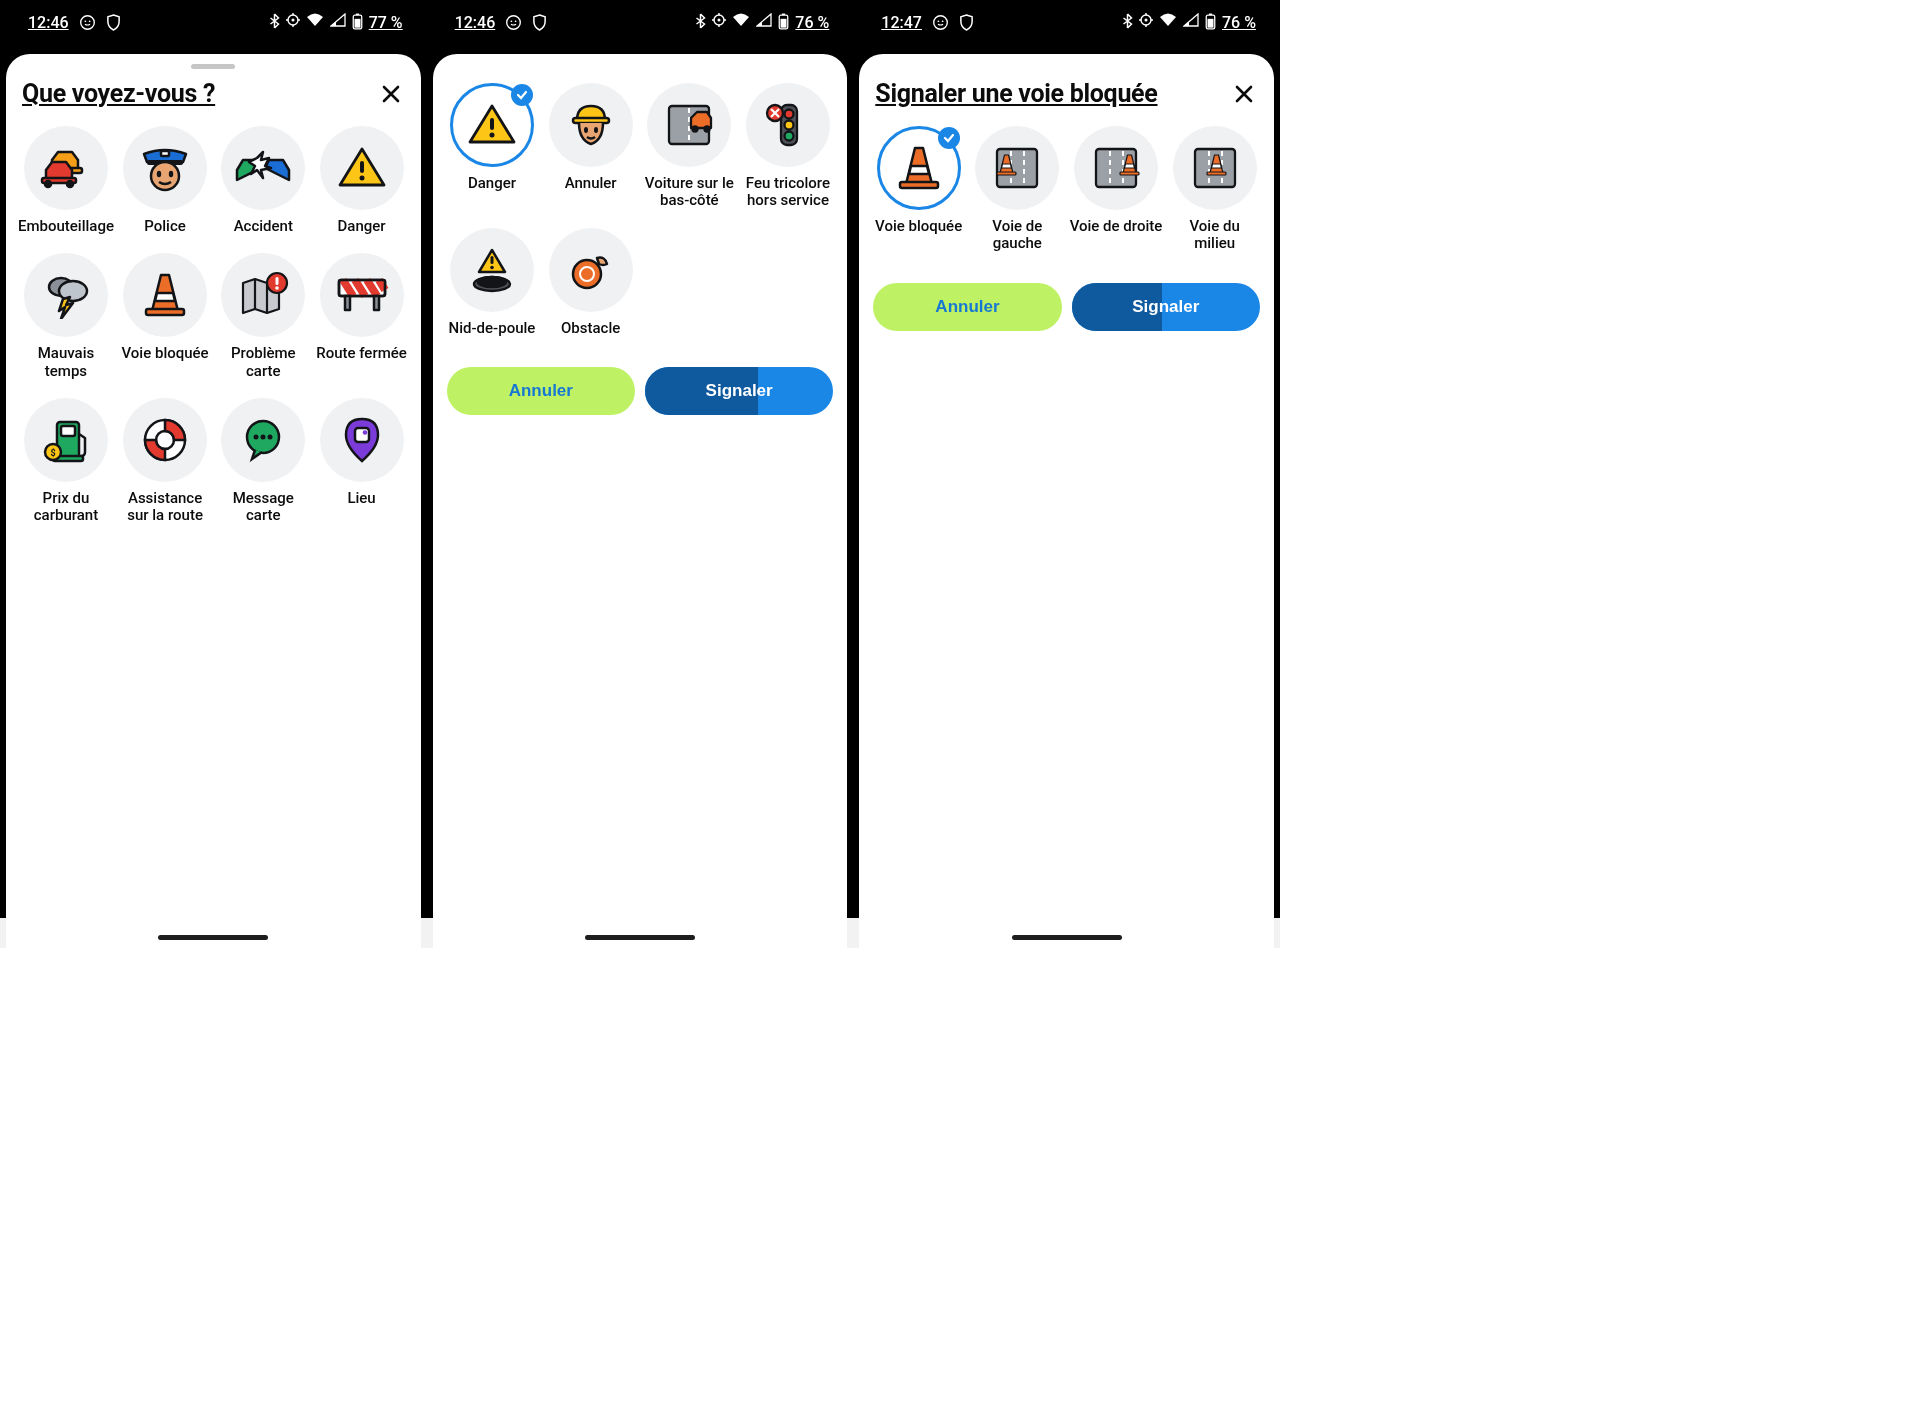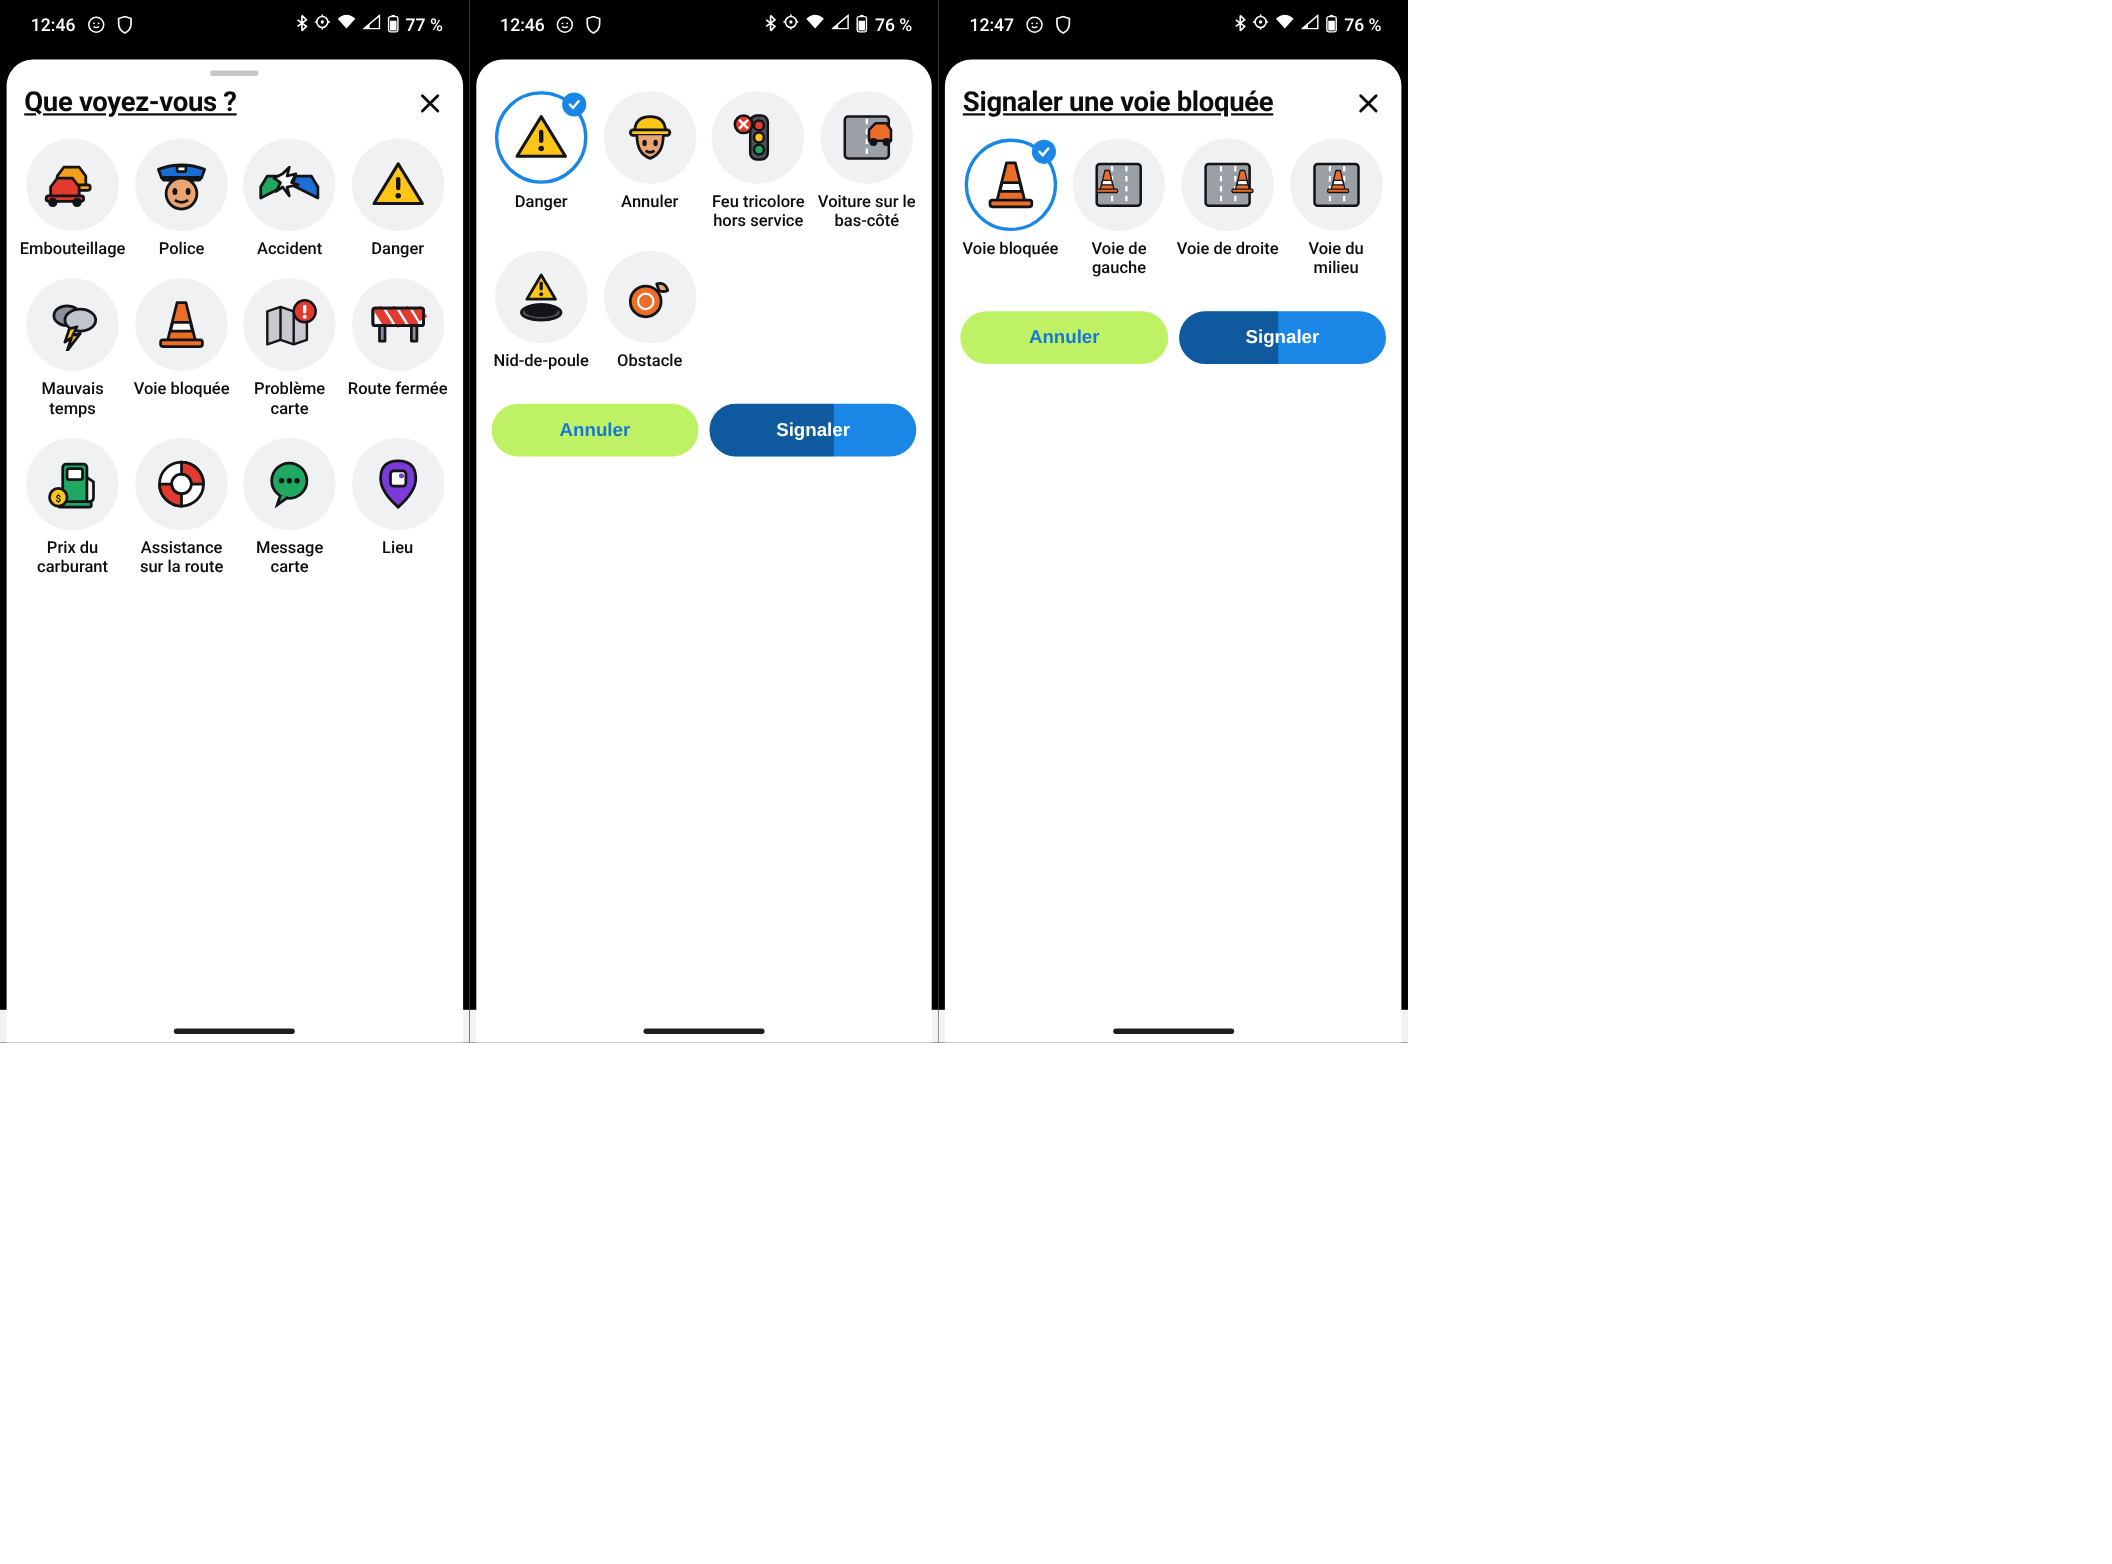--- a/index.html
+++ b/index.html
@@ -21,20 +21,21 @@
   }
   .status-bar {
     height: 44px;
     display: flex;
     justify-content: space-between;
     align-items: center;
     color: #fff;
     font-size: 16px;
     font-weight: 500;
     padding: 0 24px 0 28px;
+    text-decoration: underline;
   }
   .status-left { display: flex; align-items: center; gap: 10px; }
   .status-right { display: flex; align-items: flex-start; gap: 6px; }
   .status-icon { display: inline-flex; }
   .sheet {
     position: absolute;
     top: 54px;
     left: 6px;
     right: 6px;
     bottom: 0;
@@ -481,46 +482,46 @@
                 <ellipse cx="19" cy="28" rx="2" ry="3" fill="#121417" stroke="none"></ellipse>
                 <ellipse cx="29" cy="28" rx="2" ry="3" fill="#121417" stroke="none"></ellipse>
                 <path d="M20 35 Q24 38 28 35" fill="none"></path>
               </g>
             </svg>
           </div>
           <div class="item-label">Annuler</div>
         </div>
       <div class="report-item">
           <div class="icon-circle">
+            <svg width="52" height="46" viewBox="0 0 52 46">
+              <g stroke="#121417" stroke-width="2.3" stroke-linejoin="round">
+                <rect x="6" y="4" width="40" height="38" rx="3" fill="#9b9fa6"></rect>
+                <path d="M26 6 L26 40" stroke="#fff" stroke-width="2" stroke-dasharray="5 4"></path>
+                <path d="M28 16 L34 10 L44 10 L48 16 L48 26 L28 26 Z" fill="#ec6d28"></path>
+                <circle cx="32" cy="27" r="2.5" fill="#121417"></circle>
+                <circle cx="44" cy="27" r="2.5" fill="#121417"></circle>
+              </g>
+            </svg>
+          </div>
+          <div class="item-label">Voiture sur le bas-côté</div>
+        </div>
+      <div class="report-item">
+          <div class="icon-circle">
             <svg width="46" height="52" viewBox="0 0 46 52">
               <g stroke="#121417" stroke-width="2.3">
                 <rect x="16" y="6" width="16" height="40" rx="6" fill="#4f5258"></rect>
                 <circle cx="24" cy="15" r="4.5" fill="#e23a2e"></circle>
                 <circle cx="24" cy="26" r="4.5" fill="#fdc516"></circle>
                 <circle cx="24" cy="37" r="4.5" fill="#1fa860"></circle>
                 <circle cx="10" cy="14" r="8" fill="#e23a2e"></circle>
                 <path d="M6 10 L14 18 M14 10 L6 18" stroke="#fff" stroke-width="2.2"></path>
               </g>
             </svg>
           </div>
           <div class="item-label">Feu tricolore hors service</div>
-        </div>
-      <div class="report-item">
-          <div class="icon-circle">
-            <svg width="52" height="46" viewBox="0 0 52 46">
-              <g stroke="#121417" stroke-width="2.3" stroke-linejoin="round">
-                <rect x="6" y="4" width="40" height="38" rx="3" fill="#9b9fa6"></rect>
-                <path d="M26 6 L26 40" stroke="#fff" stroke-width="2" stroke-dasharray="5 4"></path>
-                <path d="M28 16 L34 10 L44 10 L48 16 L48 26 L28 26 Z" fill="#ec6d28"></path>
-                <circle cx="32" cy="27" r="2.5" fill="#121417"></circle>
-                <circle cx="44" cy="27" r="2.5" fill="#121417"></circle>
-              </g>
-            </svg>
-          </div>
-          <div class="item-label">Voiture sur le bas-côté</div>
         </div>
       <div class="report-item">
           <div class="icon-circle">
             <svg width="50" height="48" viewBox="0 0 50 48">
               <g stroke="#121417" stroke-width="2.5" stroke-linejoin="round">
                 <path d="M25 4 L38 26 L12 26 Z" fill="#fdc516"></path>
                 <rect x="23.5" y="10" width="3" height="8" rx="1.5" fill="#121417" stroke="none"></rect>
                 <circle cx="25" cy="21.5" r="1.8" fill="#121417" stroke="none"></circle>
                 <ellipse cx="25" cy="38" rx="18" ry="7" fill="#4f5258"></ellipse>
                 <ellipse cx="25" cy="36" rx="14" ry="5" fill="#121417"></ellipse>

